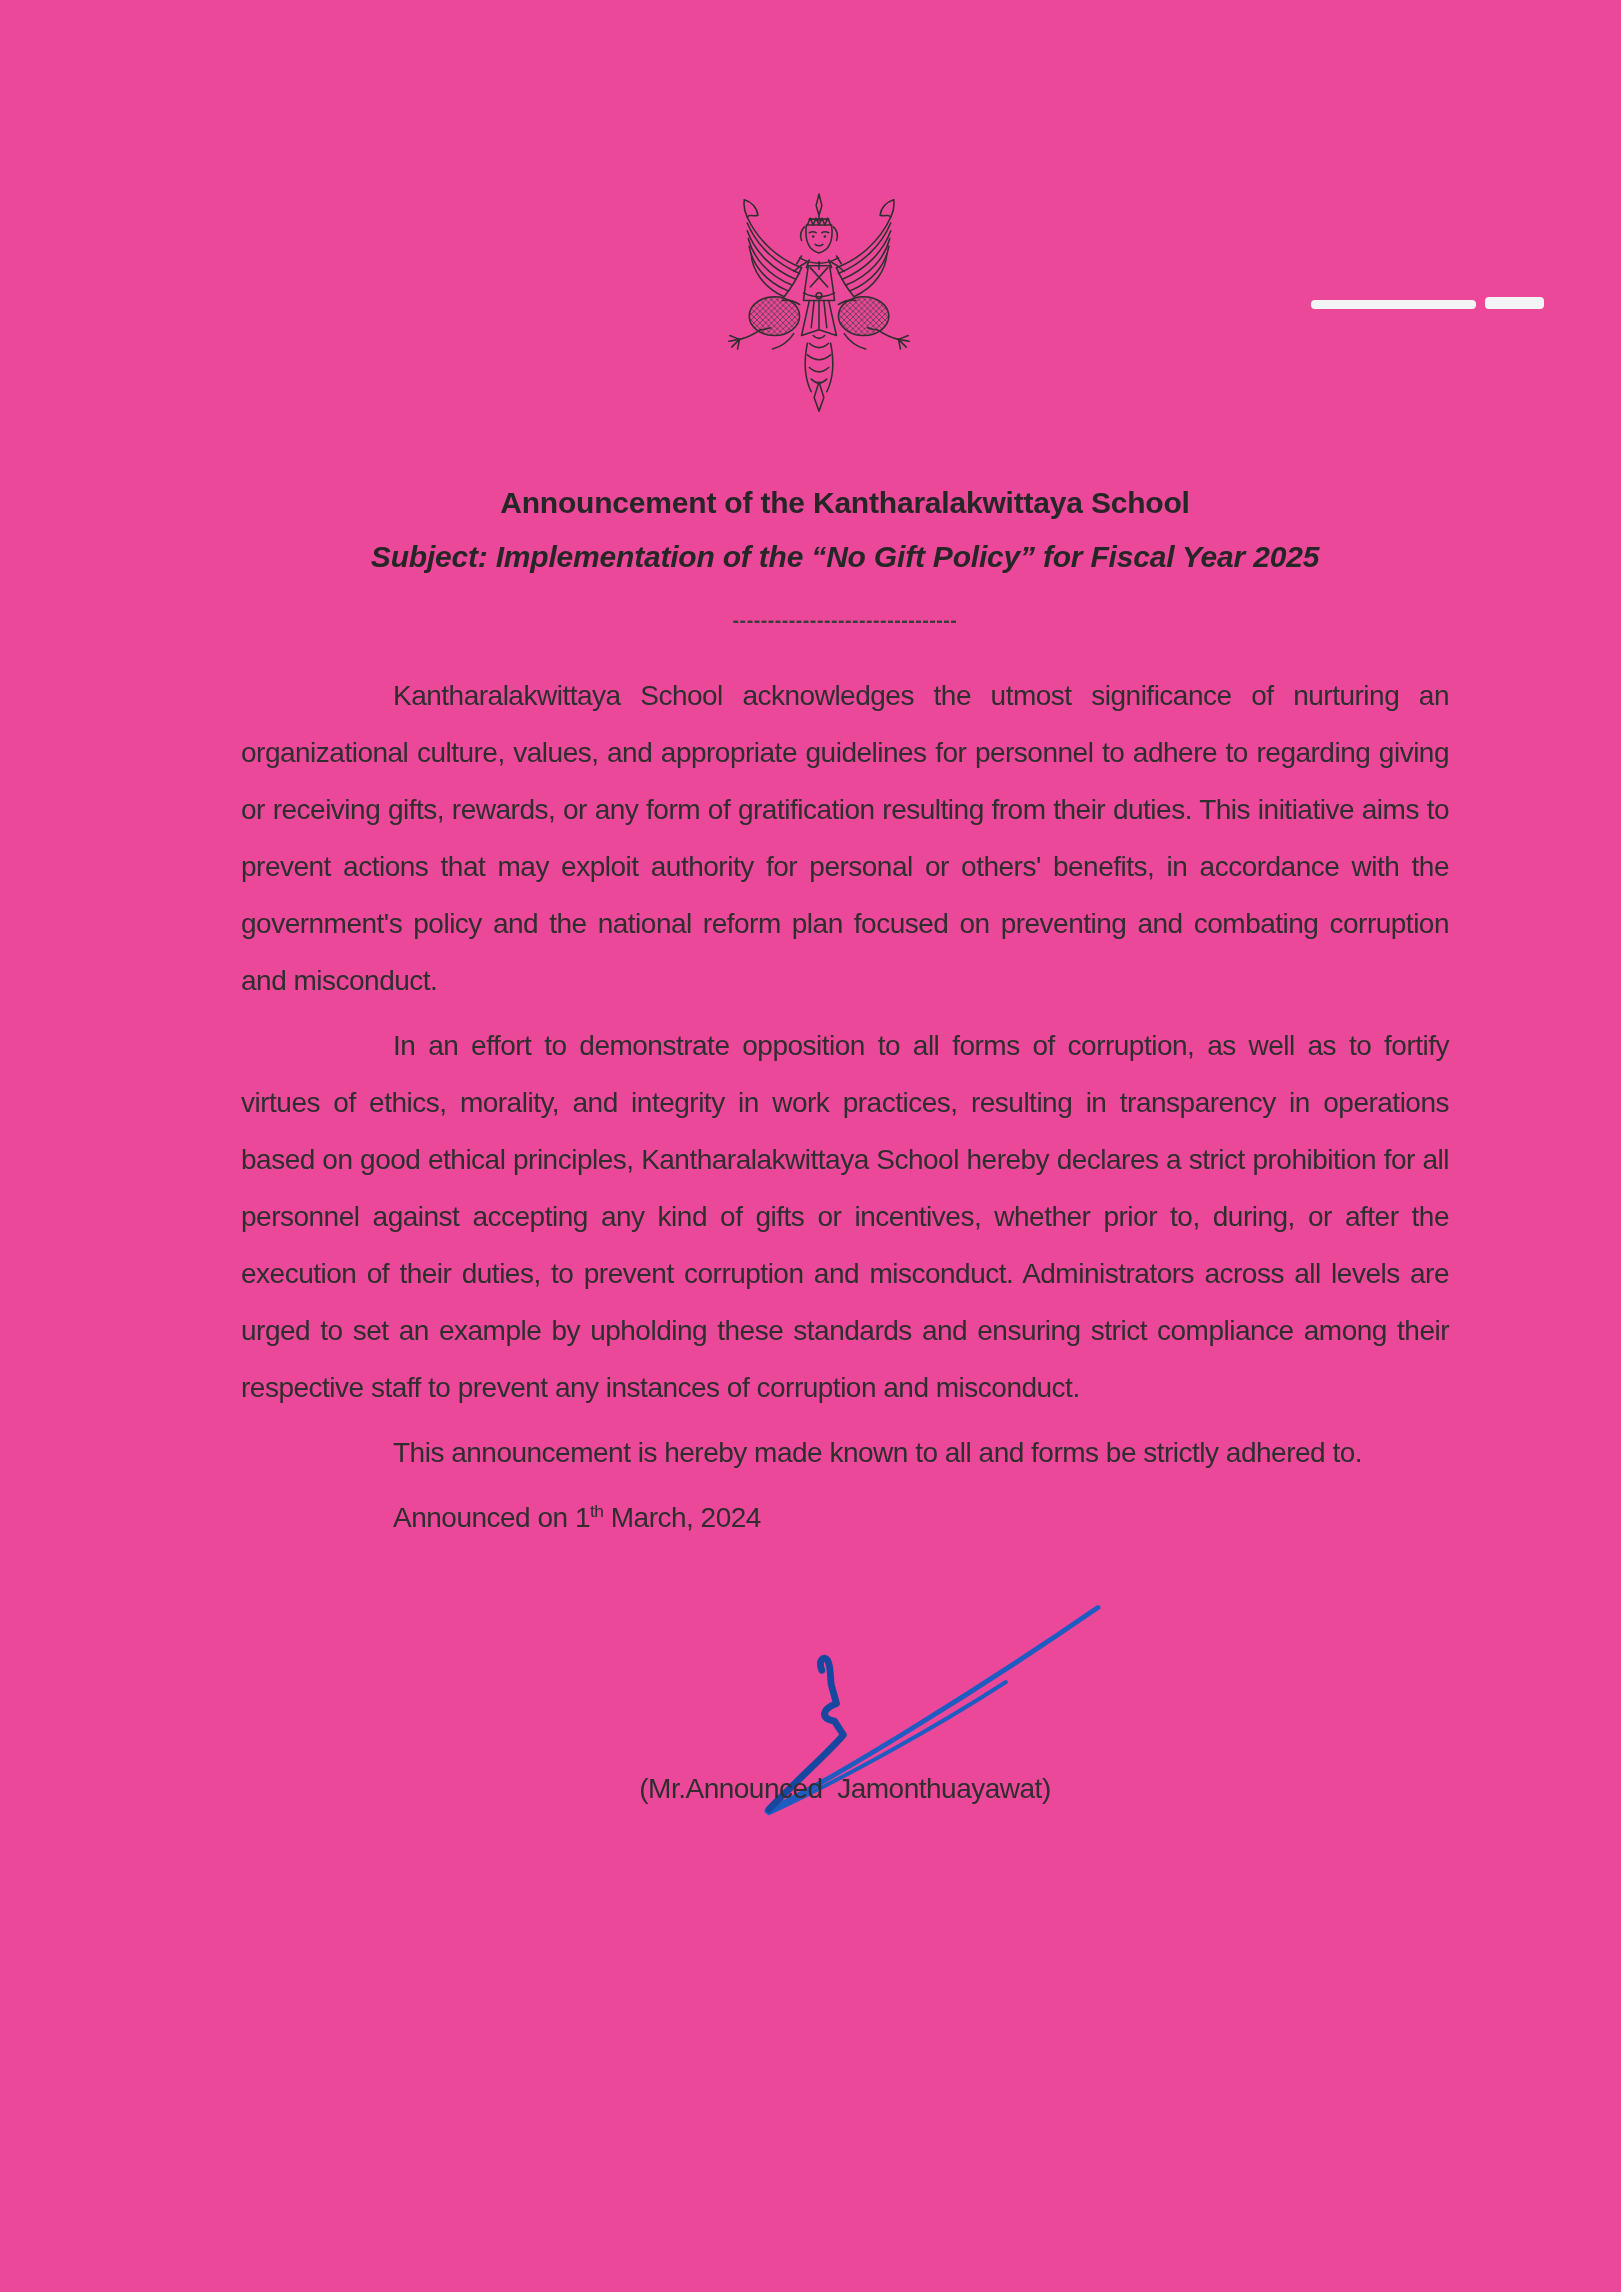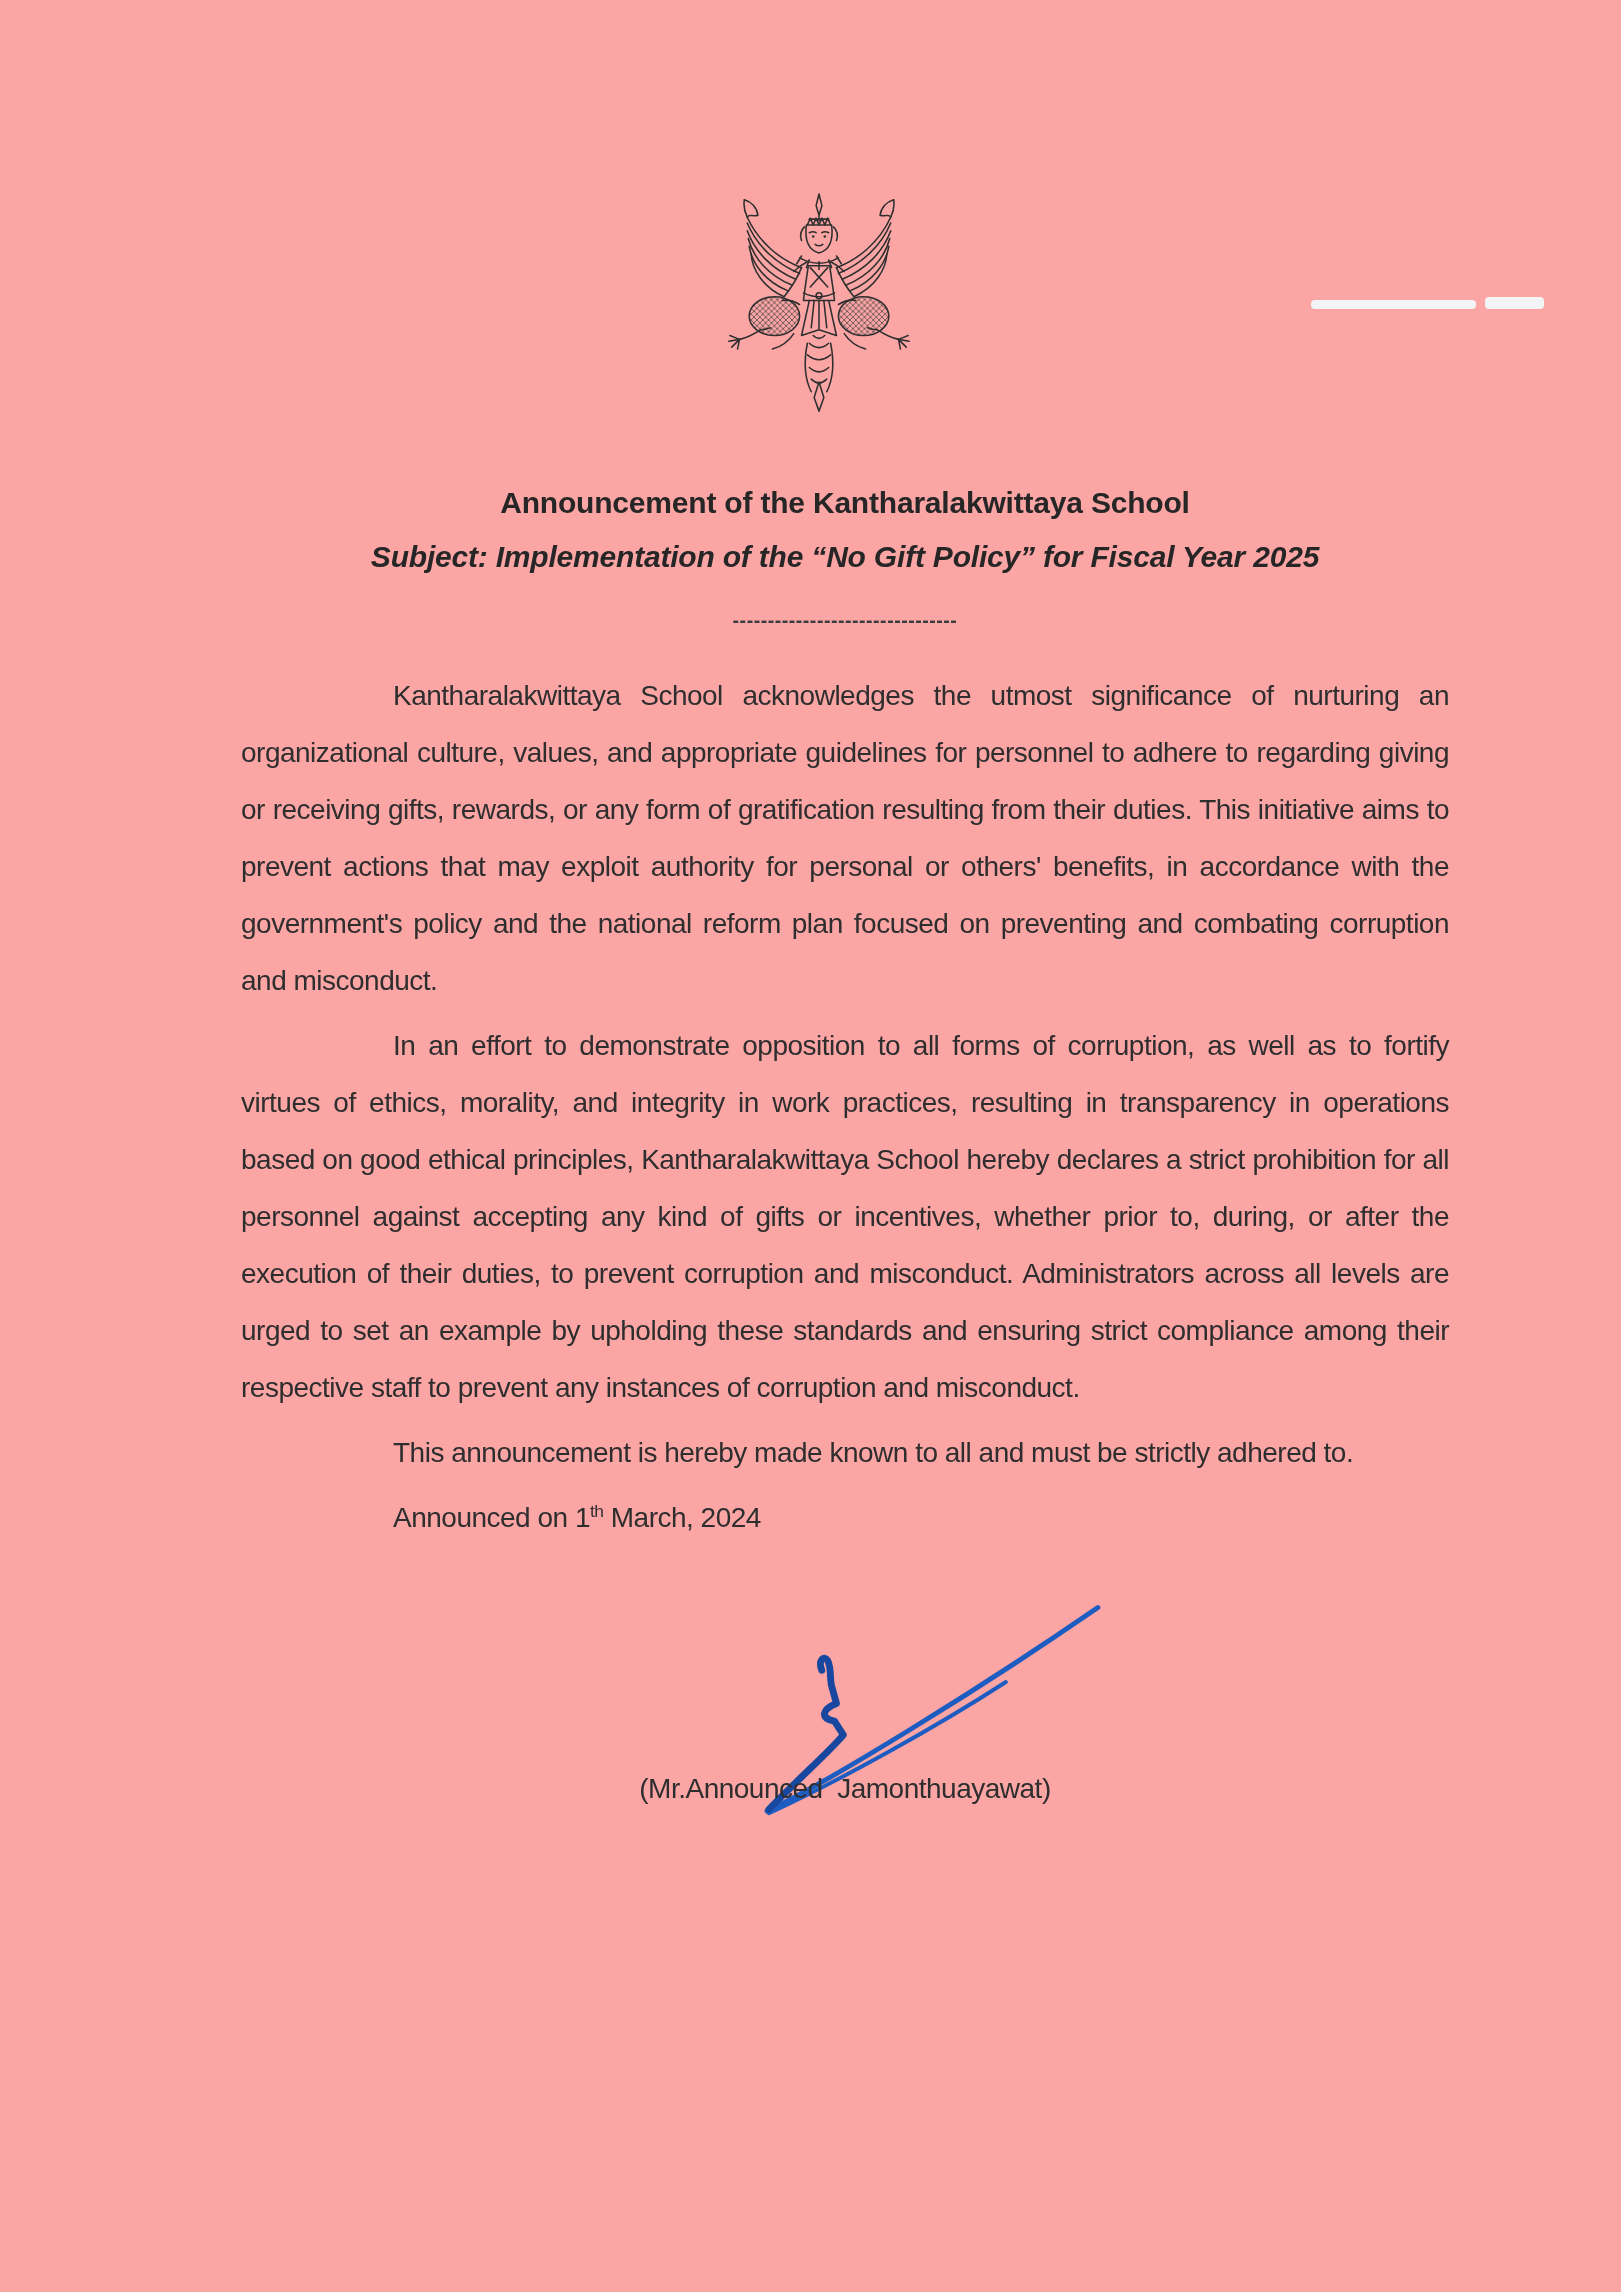--- a/index.html
+++ b/index.html
@@ -1,19 +1,19 @@
 <!DOCTYPE html>
 <html><head>
 <meta charset="utf-8">
 <style>
   html,body { margin:0; padding:0; background:#ffffff; }
   .page {
     position:relative;
     width:1621px; height:2293px;
-    background:#fca5a5;
+    background:#ec4899;
     font-family:"Liberation Sans", sans-serif;
     color:#2d2d2d;
     overflow:hidden;
   }
   .emblem { position:absolute; left:721px; top:192px; width:196px; height:223px; }
   .emblem svg { display:block; }
   .scan-artifact { position:absolute; background:#f3f4f6; border-radius:3.9px; }
   .artifact-1 { left:1311px; top:300px; width:165px; height:8.8px; }
   .artifact-2 { left:1485px; top:297px; width:59px; height:11.8px; }
 
@@ -111,21 +111,21 @@
   <div class="scan-artifact artifact-1"></div>
   <div class="scan-artifact artifact-2"></div>
 
   <div class="centered-col doc-title">Announcement of the Kantharalakwittaya School</div>
   <div class="centered-col doc-subject">Subject: Implementation of the “No Gift Policy” for Fiscal Year 2025</div>
   <div class="centered-col separator">--------------------------------</div>
 
   <div class="bodyblock">
     <p>Kantharalakwittaya School acknowledges the utmost significance of nurturing an organizational culture, values, and appropriate guidelines for personnel to adhere to regarding giving or receiving gifts, rewards, or any form of gratification resulting from their duties. This initiative aims to prevent actions that may exploit authority for personal or others' benefits, in accordance with the government's policy and the national reform plan focused on preventing and combating corruption and misconduct.</p>
     <p>In an effort to demonstrate opposition to all forms of corruption, as well as to fortify virtues of ethics, morality, and integrity in work practices, resulting in transparency in operations based on good ethical principles, Kantharalakwittaya School hereby declares a strict prohibition for all personnel against accepting any kind of gifts or incentives, whether prior to, during, or after the execution of their duties, to prevent corruption and misconduct. Administrators across all levels are urged to set an example by upholding these standards and ensuring strict compliance among their respective staff to prevent any instances of corruption and misconduct.</p>
-    <p class="closing">This announcement is hereby made known to all and must be strictly adhered to.</p>
+    <p class="closing">This announcement is hereby made known to all and forms be strictly adhered to.</p>
     <p class="date-line"><span>Announced on 1</span><sup>th</sup><span> March, 2024</span></p>
   </div>
 
   <div class="signature-svg">
     <svg viewBox="0 0 360 240" width="353" height="235" xmlns="http://www.w3.org/2000/svg" aria-hidden="true">
       <g fill="none" stroke-linecap="round" stroke-linejoin="round">
         <path d="M14 228 C 80 196 230 104 352 20" stroke="#1d5cc0" stroke-width="5"></path>
         <path d="M16 230 C 90 196 190 140 258 96" stroke="#1d5cc0" stroke-width="4"></path>
         <path d="M70 84 C66 74 72 68 76 74 C80 82 78 92 80 100 L85 118 C70 124 68 133 83 136 L92 150 C80 165 45 196 16 226" stroke="#17479e" stroke-width="7"></path>
       </g>

